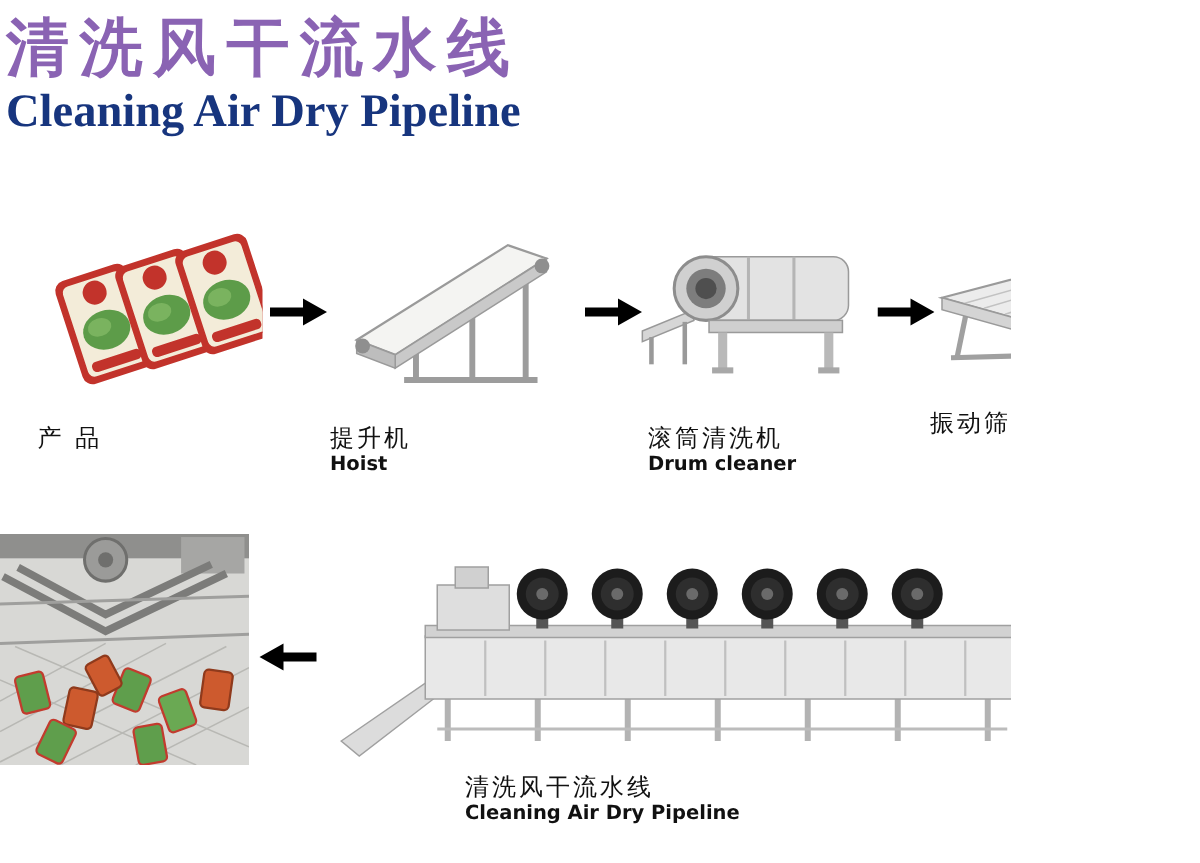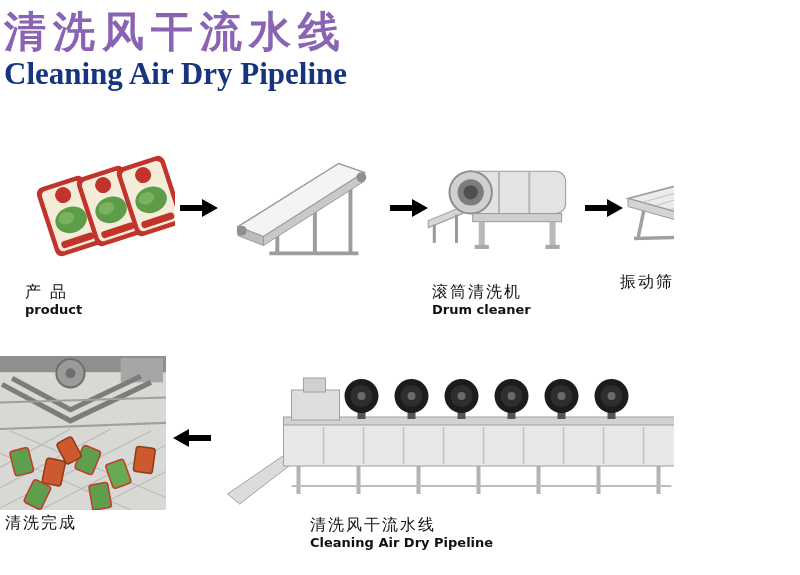--- a/index.html
+++ b/index.html
@@ -44,21 +44,20 @@
           <rect x="8" y="58" width="34" height="7" rx="3" fill="#c2332b"></rect>
         </g>
       </defs>
       <use href="#pk" transform="translate(10,42) rotate(-18)"></use>
       <use href="#pk" transform="translate(50,32) rotate(-18)"></use>
       <use href="#pk" transform="translate(90,22) rotate(-18)"></use>
     </svg>
   </div>
   <div class="abs caption" style="left:25px; top:283px; width:150px;">
     <div class="cn">产 品</div>
-    <div class="en">product</div>
   </div>
 
   <div class="abs arrow" style="left:180px; top:198px; width:38px; height:20px;">
     <svg viewBox="0 0 38 20">
         <polygon points="0,7 22,7 22,1 38,10 22,19 22,13 0,13"></polygon>
       </svg>
   </div>
 
   <div class="abs img-box" style="left:220px; top:140px; width:168px; height:122px;">
     <svg viewBox="0 0 170 120" aria-hidden="true">
@@ -69,20 +68,22 @@
         <path d="M50 113 L140 113"></path>
       </g>
       <polygon points="18,86 120,22 146,31 44,96" fill="#f4f4f2" stroke="#9a9a9a" stroke-width="1.5"></polygon>
       <polygon points="44,96 146,31 146,40 44,105" fill="#c9c9c9" stroke="#9a9a9a" stroke-width="1"></polygon>
       <polygon points="18,86 44,96 44,105 18,95" fill="#bdbdbd" stroke="#9a9a9a" stroke-width="1"></polygon>
       <circle cx="143" cy="36" r="5" fill="#8f8f8f"></circle>
       <circle cx="22" cy="90" r="5" fill="#8f8f8f"></circle>
     </svg>
   </div>
   <div class="abs caption" style="left:220px; top:283px; width:168px;">
+    <div class="cn">提升机</div>
+    <div class="en">Hoist</div>
   </div>
 
   <div class="abs arrow" style="left:390px; top:198px; width:38px; height:20px;">
     <svg viewBox="0 0 38 20">
         <polygon points="0,7 22,7 22,1 38,10 22,19 22,13 0,13"></polygon>
       </svg>
   </div>
 
   <div class="abs img-box" style="left:426px; top:158px; width:152px; height:96px;">
     <svg viewBox="0 0 150 95" aria-hidden="true">
@@ -174,21 +175,20 @@
         <rect x="78" y="90" width="19" height="25" rx="3" fill="#5f9e4c" stroke="#c23b2e" transform="rotate(22 87 102)"></rect>
         <rect x="108" y="104" width="19" height="25" rx="3" fill="#6aa953" stroke="#c23b2e" transform="rotate(-20 117 116)"></rect>
         <rect x="134" y="90" width="19" height="25" rx="3" fill="#cd5a2e" stroke="#8f3a1c" transform="rotate(8 143 102)"></rect>
         <rect x="28" y="124" width="19" height="25" rx="3" fill="#5f9e4c" stroke="#c23b2e" transform="rotate(26 37 136)"></rect>
         <rect x="90" y="126" width="19" height="25" rx="3" fill="#5f9e4c" stroke="#c23b2e" transform="rotate(-10 99 138)"></rect>
         <rect x="60" y="82" width="17" height="23" rx="3" fill="#cd5a2e" stroke="#8f3a1c" transform="rotate(-28 68 93)"></rect>
       </g>
     </svg>
   </div>
   <div class="abs caption" style="left:5px; top:514px; width:175px;">
-    <div class="cn">清洗完成</div>
   </div>
 
   <div class="abs arrow" style="left:172px; top:428px; width:40px; height:20px;">
     <svg viewBox="0 0 38 20">
         <polygon points="38,7 16,7 16,1 0,10 16,19 16,13 38,13"></polygon>
       </svg>
   </div>
 
   <div class="abs img-box" style="left:210px; top:364px; width:588px; height:150px;">
     <svg viewBox="0 0 585 150" aria-hidden="true">

